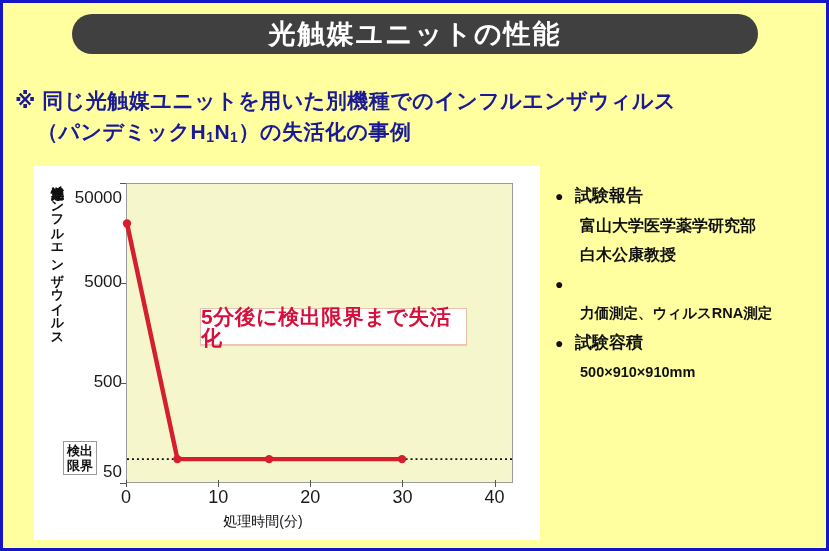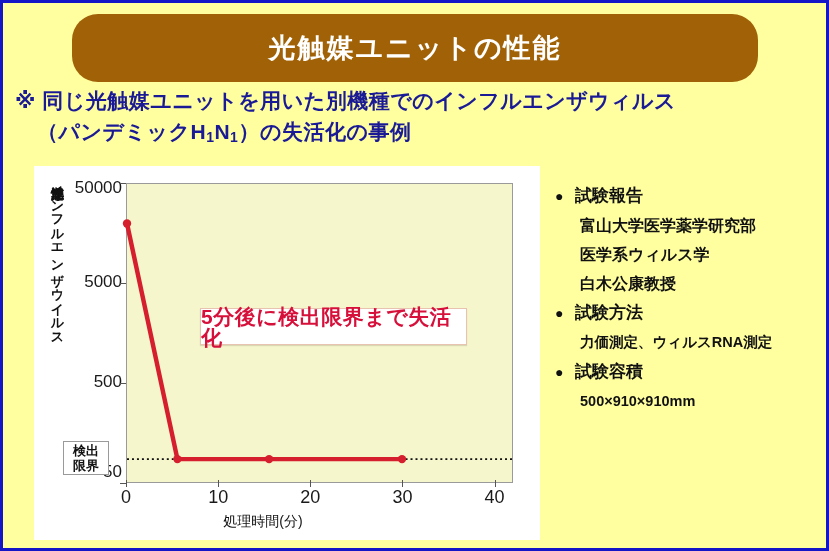--- a/index.html
+++ b/index.html
@@ -21,22 +21,22 @@
     border: 3px solid #1515c8;
     box-sizing: border-box;
   }
 
   
   #title-bar {
     position: absolute;
     left: 69px;
     top: 11px;
     width: 686px;
-    height: 68px;
-    background: #a16207;
+    height: 40px;
+    background: #404040;
     border-radius: 26px;
     display: flex;
     align-items: center;
     justify-content: center;
   }
   #title-text {
     color: #ffffff;
     font-size: 27px;
     font-weight: bold;
     letter-spacing: 2px;
@@ -156,21 +156,21 @@
     color: #111;
   }
 
   
   #detect-limit-box {
     position: absolute;
     left: 29px;
     top: 275px;
     border: 1px solid #9a9a9a;
     background: #ffffff;
-    padding: 1px 9px;
+    padding: 1px 3px;
     font-size: 13px;
     line-height: 15px;
     color: #111;
     text-align: center;
     font-weight: bold;
   }
 
   
   #annotation-box {
     position: absolute;
@@ -245,21 +245,21 @@
 
     <div id="y-axis-title">浮遊感染性インフルエンザウイルス</div>
 
     <div id="ytick-wrap">
         <div class="ytick" style="top: 296px;">50</div>
         <div class="ytickmark" style="top: 317px;"></div>
         <div class="ytick" style="top: 206px;">500</div>
         <div class="ytickmark" style="top: 217px;"></div>
         <div class="ytick" style="top: 106px;">5000</div>
         <div class="ytickmark" style="top: 117px;"></div>
-        <div class="ytick" style="top: 12px;">50000</div>
+        <div class="ytick" style="top: 22px;">50000</div>
         <div class="ytickmark" style="top: 17px;"></div>
       </div>
 
     <div id="plot-area">
       <svg id="plot-svg" viewBox="0 0 387 300" preserveAspectRatio="none">
         <line id="detect-line" x1="0" y1="276.96" x2="387" y2="276.96" stroke="#111111" stroke-width="1.6" stroke-dasharray="2 3"></line>
         <polyline id="series-line" fill="none" stroke="#d51f2e" stroke-width="4.5" stroke-linejoin="round" stroke-linecap="round" points="0.00,39.79 50.68,276.96 142.82,276.96 276.43,276.96"></polyline>
         <g id="series-points">
             <circle cx="0.00" cy="39.79" r="4.2" fill="#d51f2e"></circle>
             <circle cx="50.68" cy="276.96" r="4.2" fill="#d51f2e"></circle>
@@ -294,25 +294,23 @@
 
     <div id="x-axis-title">処理時間(分)</div>
   </div>
 
   <div id="info-panel">
       <div class="info-row">
         <span class="info-bullet">●</span>
         <span class="info-head">試験報告</span>
       </div>
       <div class="info-sub">富山大学医学薬学研究部</div>
-      <div class="info-sub">医学系ウィルス学</div>
       <div class="info-sub">白木公康教授</div>
       <div class="info-row">
         <span class="info-bullet">●</span>
-        <span class="info-head">試験方法</span>
       </div>
       <div class="info-sub info-sub-sm">力価測定、ウィルスRNA測定</div>
       <div class="info-row">
         <span class="info-bullet">●</span>
         <span class="info-head">試験容積</span>
       </div>
       <div class="info-sub info-sub-sm">500×910×910mm</div>
     </div>
 
 </div>

